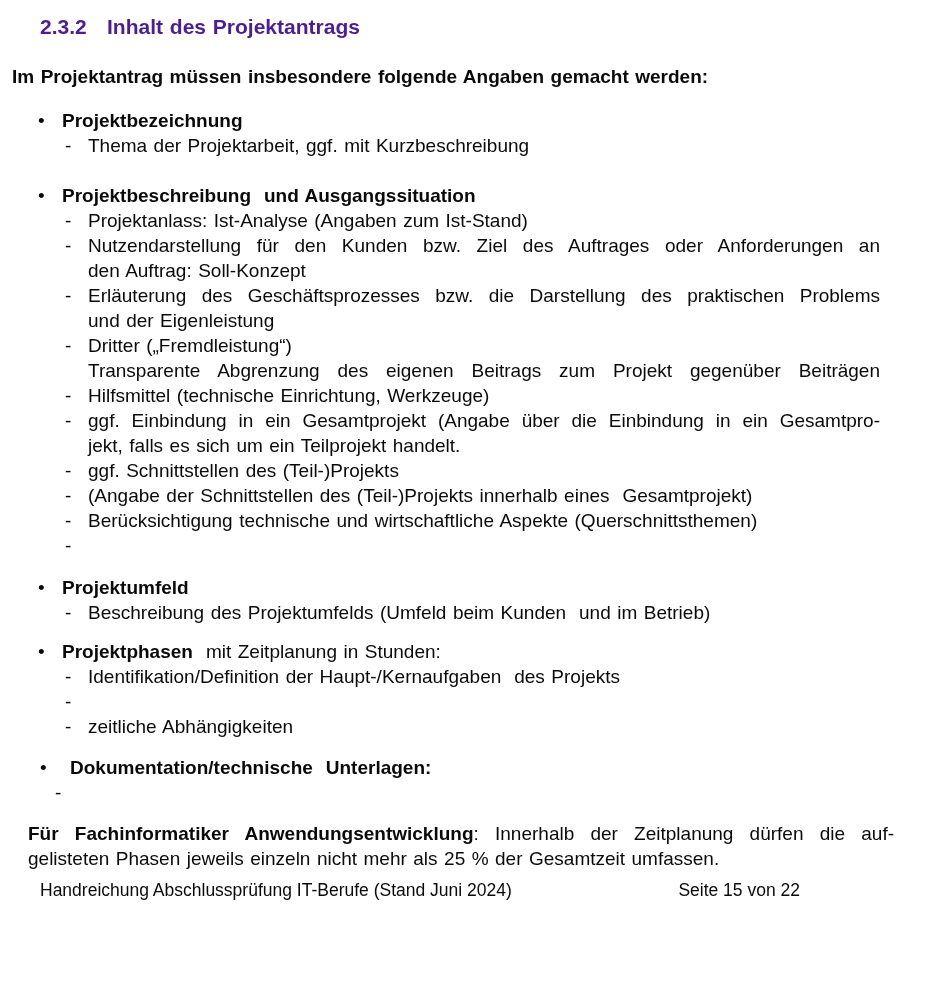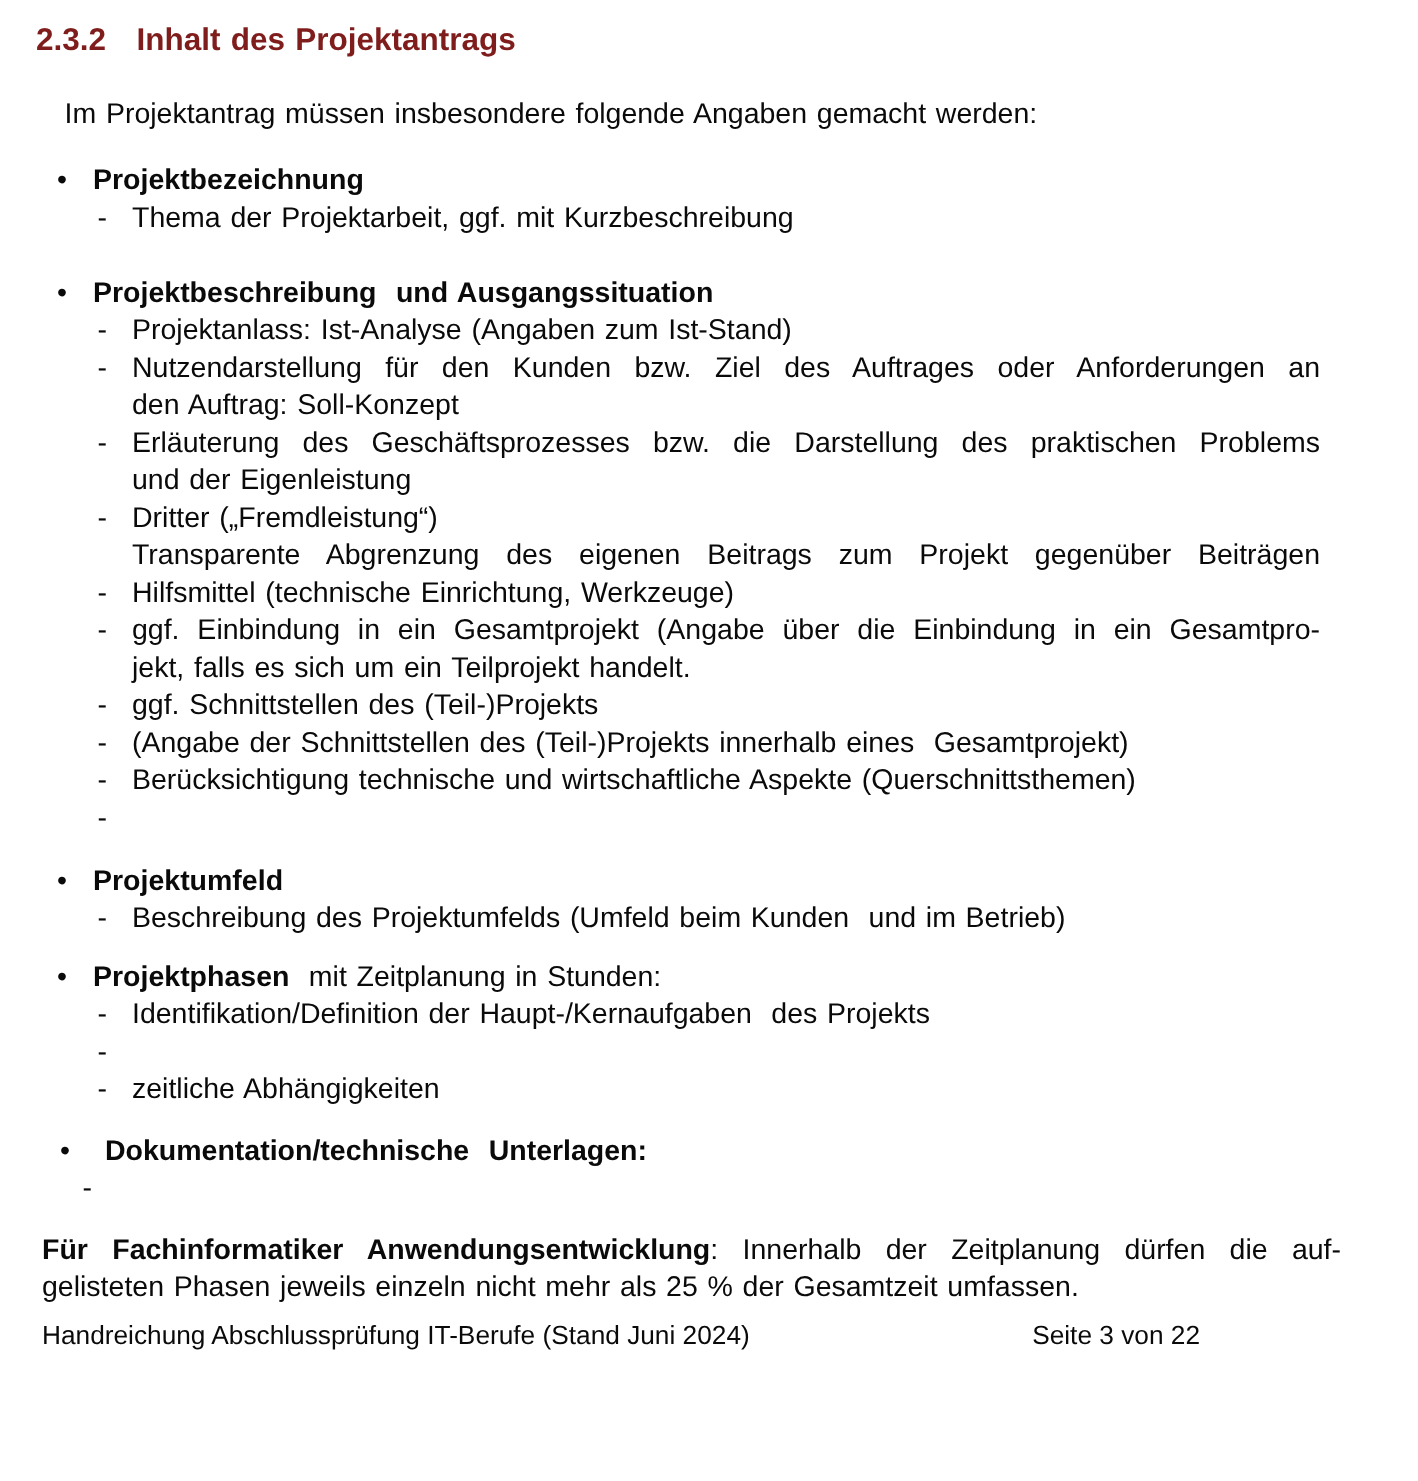--- a/index.html
+++ b/index.html
@@ -7,28 +7,28 @@
     position:relative;
     width:945px; height:987px;
     background:#ffffff;
     font-family:"Liberation Sans", sans-serif;
     font-size:19px; line-height:25px;
     color:#0a0a0a;
     overflow:hidden;
   }
   .content { word-spacing:1.2px; }
   .heading {
-    padding:14px 65px 0 24px;
-    color:#7f1d1d;
+    padding:14px 65px 0 40px;
+    color:#4c1d95;
     font-weight:bold;
     font-size:21px; line-height:26px;
     word-spacing:1px;
   }
   .h-num { display:inline-block; width:67px; }
-  .intro { margin:24px 65px 0 43px; white-space:pre-wrap; }
+  .intro { margin:24px 65px 0 12px; white-space:pre-wrap;font-weight:bold; }
   .group { margin-right:65px; }
   .group:nth-of-type(1) { margin-top:19px; }
   .group:nth-of-type(2) { margin-top:25px; }
   .group:nth-of-type(3) { margin-top:17px; }
   .group:nth-of-type(4) { margin-top:14px; }
   .group:nth-of-type(5) { margin-top:16px; }
   .g-title { display:flex; padding-left:38px; font-weight:bold; }
   .g-title .marker { width:24px; font-weight:normal; }
   .g-rest { font-weight:normal; white-space:pre-wrap; }
   .g-bold { white-space:pre-wrap; }
@@ -40,21 +40,21 @@
   .group.alt .g-title { padding-left:40px; }
   .group.alt .g-title .marker { width:30px; }
   .group.alt .sub { padding-left:55px; }
   .group.alt .sub .dash { width:40px; }
   .group.alt .sub-text { width:785px; }
   .closing { margin:16px 51px 0 28px; }
   .closing .ln { display:block; }
   .closing b { white-space:pre-wrap; }
   .footer {
     display:flex; justify-content:space-between;
-    margin-top:7px; padding:0 145px 0 28px;
+    margin-top:7px; padding:0 145px 0 40px;
     font-size:17.5px; line-height:25px;
     word-spacing:0;
   }
 </style>
 </head>
 <body>
 
 <div class="page">
   <div class="content">
 
@@ -191,15 +191,15 @@
 
     <div class="closing">
       <div class="ln j"><b>Für Fachinformatiker Anwendungsentwicklung</b><span>: Innerhalb der Zeitplanung dürfen die auf-</span></div>
       <div class="ln">gelisteten Phasen jeweils einzeln nicht mehr als 25 % der Gesamtzeit umfassen.</div>
     </div>
 
   </div>
 
   <div class="footer">
     <span>Handreichung Abschlussprüfung IT-Berufe (Stand Juni 2024)</span>
-    <span>Seite 3 von 22</span>
+    <span>Seite 15 von 22</span>
   </div>
 </div>
 
 </body></html>

